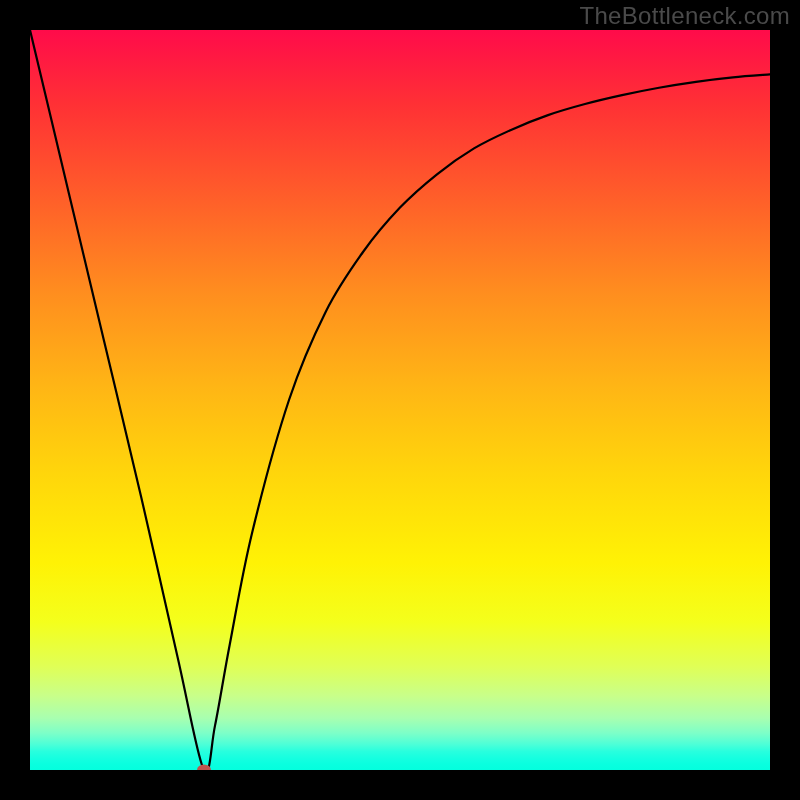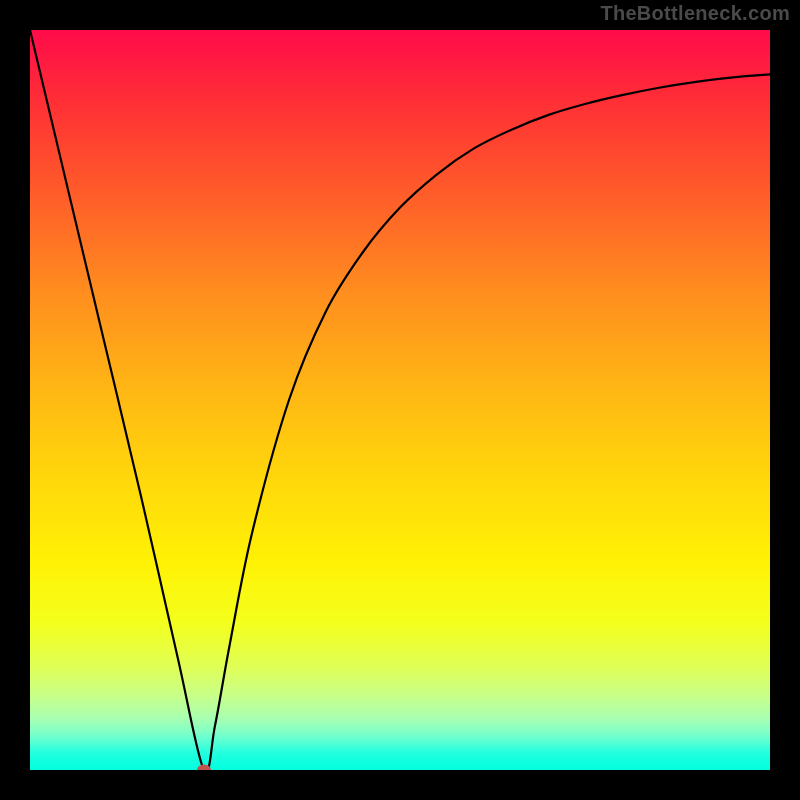--- a/index.html
+++ b/index.html
@@ -15,22 +15,22 @@
     position: relative;
     width: 800px;
     height: 800px;
     background: #000000;
   }
   .watermark {
     position: absolute;
     top: 2px;
     right: 10px;
     color: #4a4a4a;
-    font-size: 20px;
-    font-weight: 700;
+    font-size: 24px;
+    font-weight: 400;
     letter-spacing: 0.3px;
     z-index: 10;
   }
   .plot-area {
     position: absolute;
     left: 30px;
     top: 30px;
     width: 740px;
     height: 740px;
     overflow: hidden;

